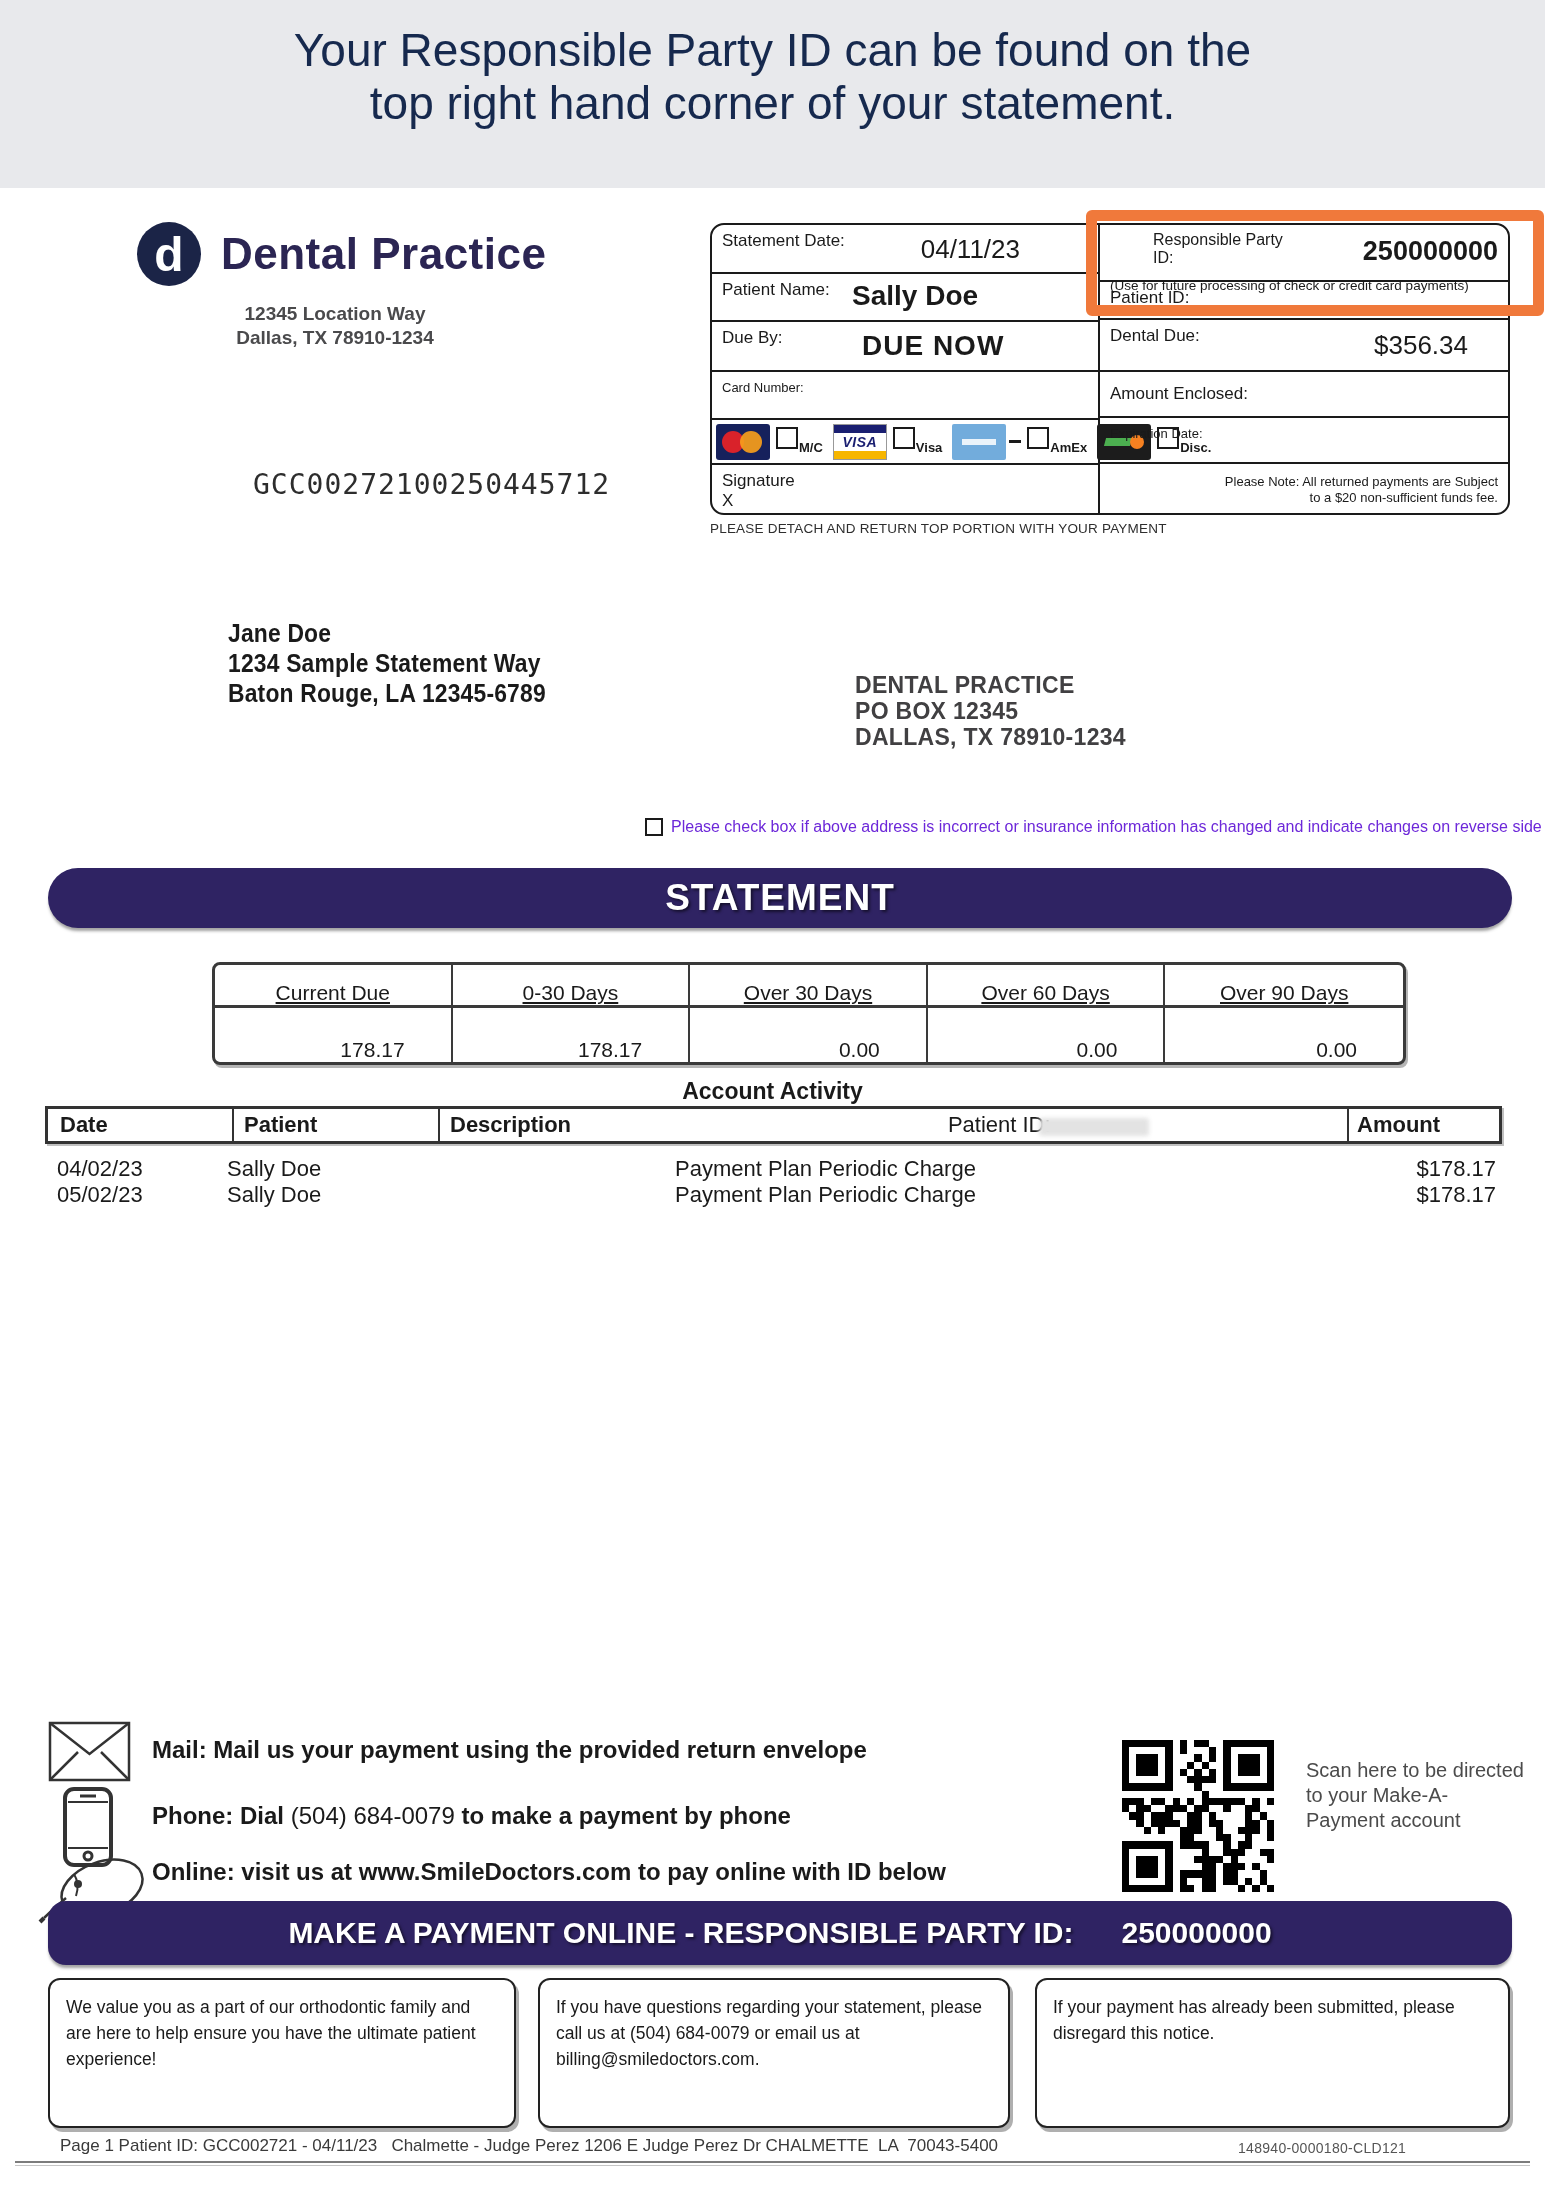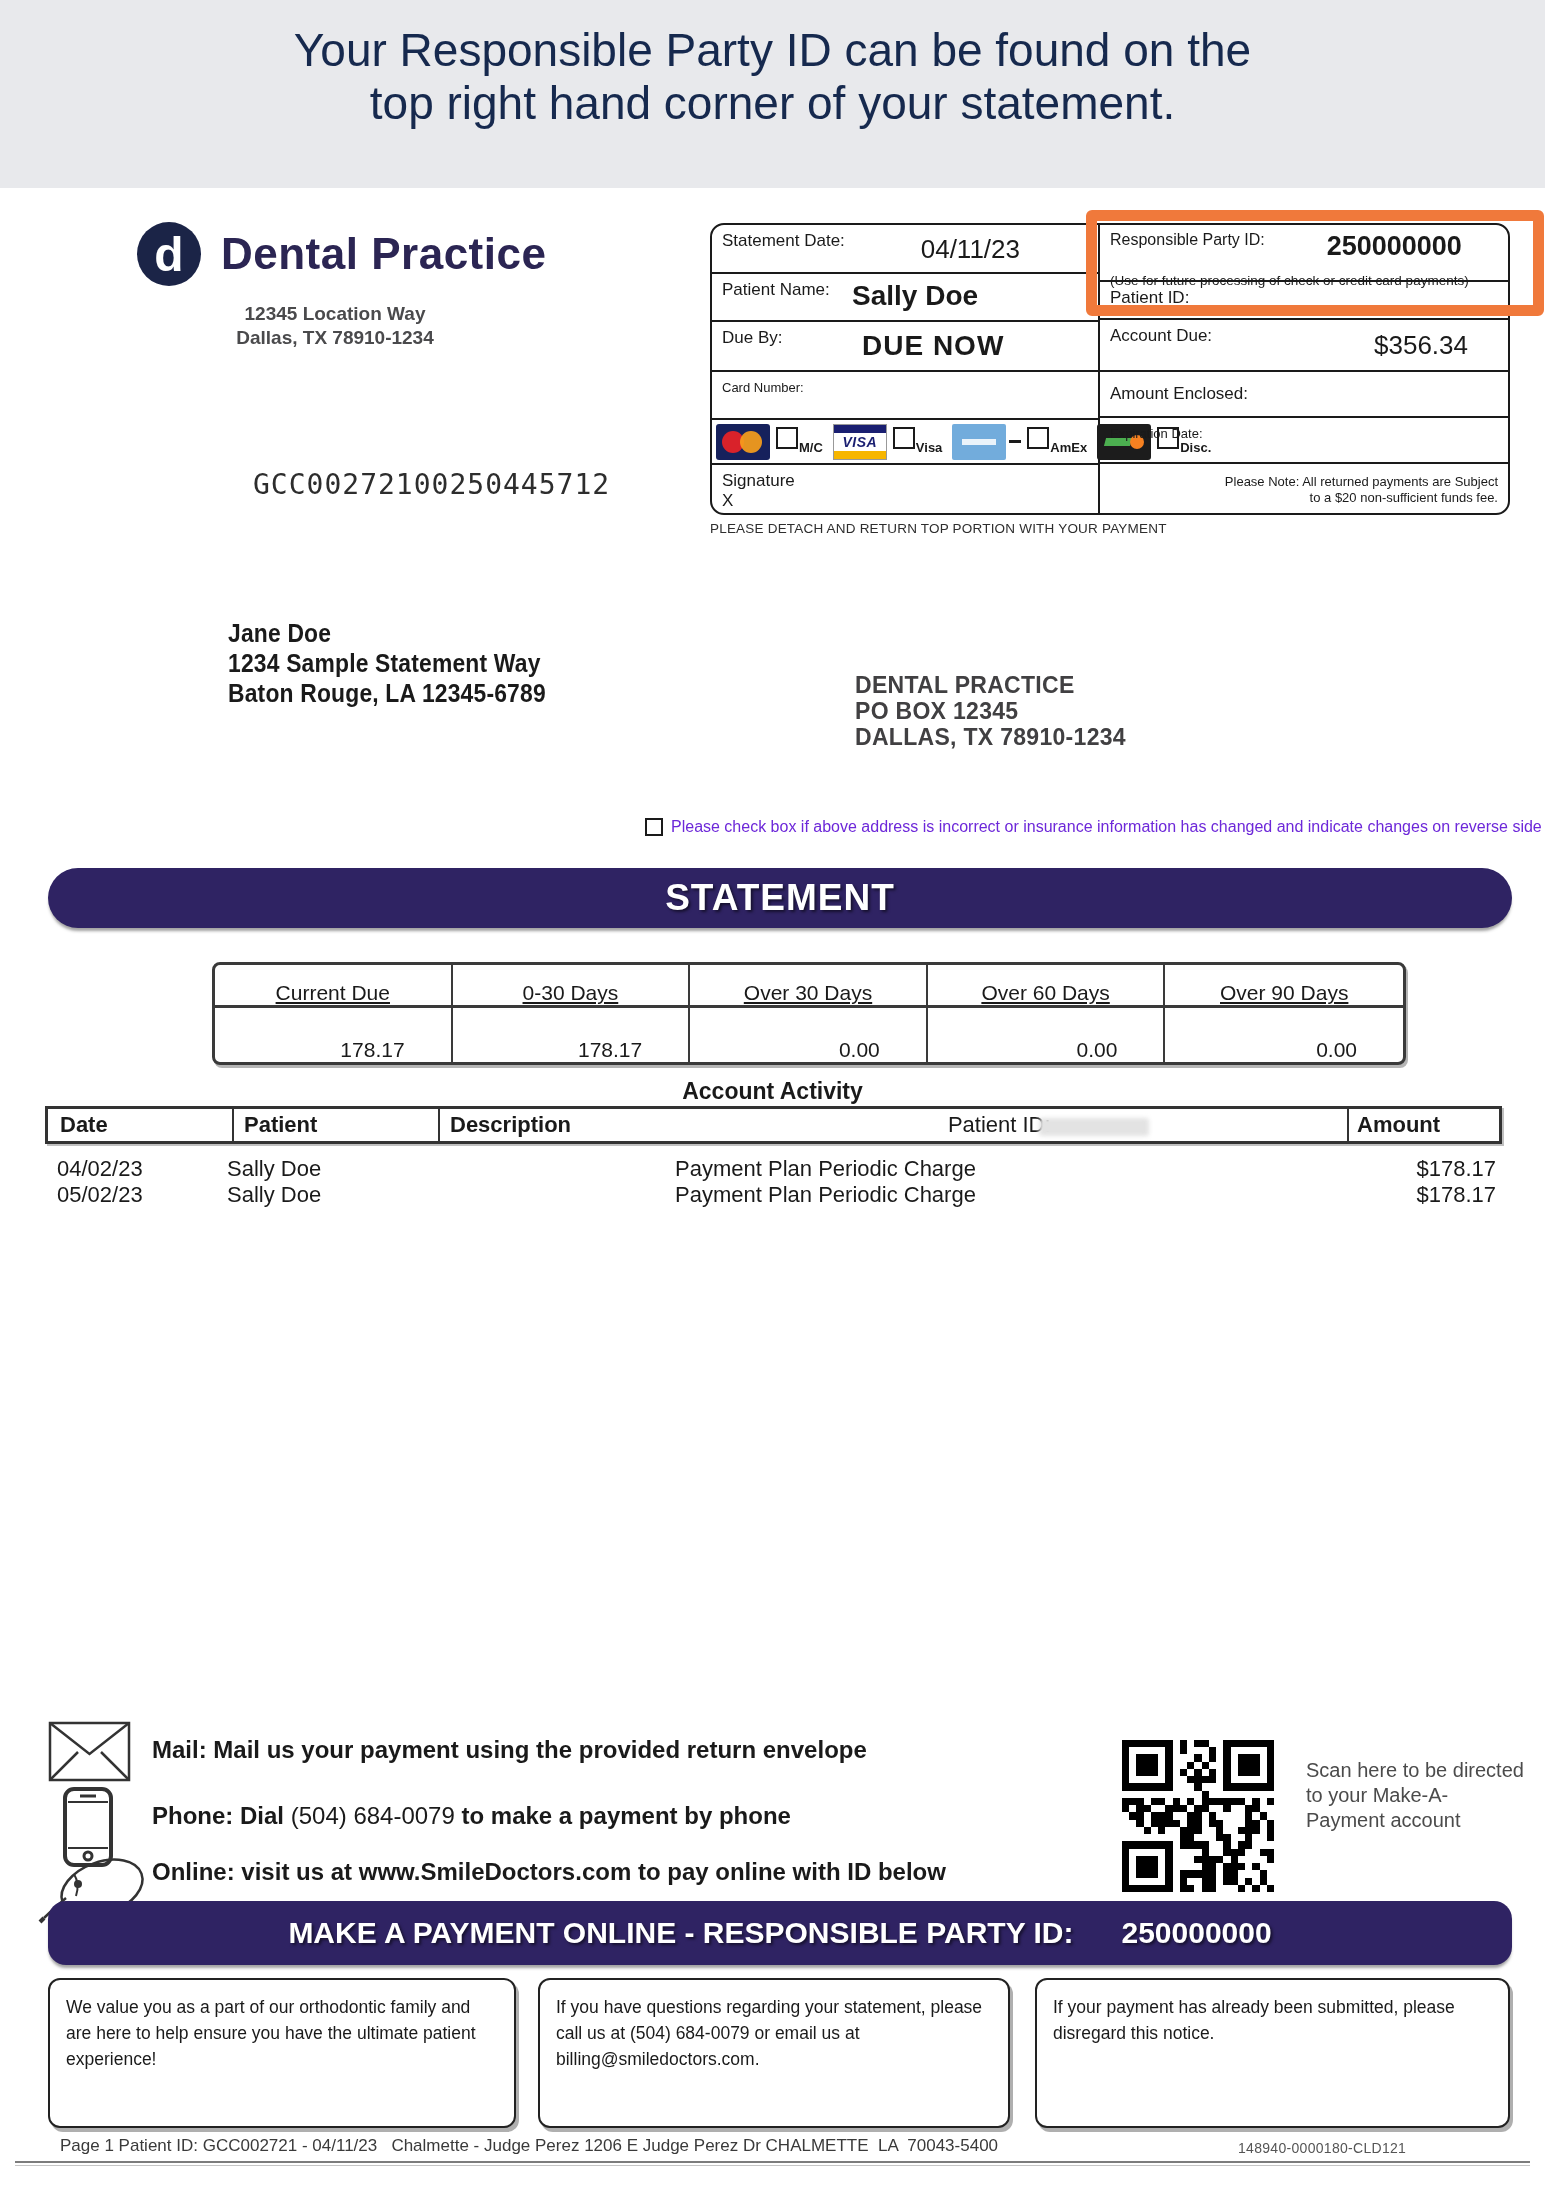--- a/index.html
+++ b/index.html
@@ -36,21 +36,21 @@
   .lbl{font-size:17px;}
   .lbl.sm{font-size:13px;}
   .val-big{font-size:26px;}
   .r-date{height:49px;} .r-name{height:48px;} .r-due{height:50px;} .r-card{height:48px;}
   .r-cc{height:45px;display:flex;align-items:center;gap:6px;padding:0 4px;}
   .r-rp{height:57px;} .r-pid{height:38px;} .r-amt{height:52px;} .r-enc{height:46px;display:flex;align-items:center;}
   .r-exp{height:46px;}
   .r-date .val-big{position:absolute;right:78px;top:9px;}
   .r-name .val-big{position:absolute;left:140px;top:6px;font-size:28px;font-weight:bold;}
   .r-due .val-big{position:absolute;left:150px;top:8px;font-size:28px;font-weight:bold;letter-spacing:1px;}
-  .r-rp .rp-line{display:flex;align-items:flex-start;}
+  .r-rp .rp-line{display:flex;align-items:flex-end;margin-left:43px;}
   .r-rp .rp-id{font-size:27px;font-weight:bold;margin-left:62px;}
   .r-rp .rp-note{font-size:13.5px;margin-top:11px;white-space:nowrap;}
   .r-amt .val-big{position:absolute;right:40px;top:10px;}
   .sig-x{position:absolute;left:10px;bottom:2px;font-size:17px;}
   .ret-note{font-size:13px;text-align:right;line-height:16px;padding-top:4px;}
 
   
   .cc{width:54px;height:36px;display:inline-block;position:relative;box-sizing:border-box;flex:none;}
   .cc-mc{background:#16215C;border-radius:3px;}
   .cc-mc i{position:absolute;top:7px;width:22px;height:22px;border-radius:50%;}
@@ -214,21 +214,21 @@
       <div class="rp-line">
         <span class="lbl" style="font-size:16px;">Responsible Party ID:</span>
         <span class="rp-id">250000000</span>
       </div>
       <div class="rp-note">(Use for future processing of check or credit card payments)</div>
     </div>
     <div class="srow r-pid">
       <span class="lbl">Patient ID:</span>
     </div>
     <div class="srow r-amt">
-      <span class="lbl">Account Due:</span>
+      <span class="lbl">Dental Due:</span>
       <span class="val-big">$356.34</span>
     </div>
     <div class="srow r-enc">
       <span class="lbl">Amount Enclosed:</span>
     </div>
     <div class="srow r-exp">
       <span class="lbl sm">Expiration Date:</span>
     </div>
     <div class="srow last">
       <div class="ret-note" style="width:286px;margin-left:auto;">Please Note: All returned payments are Subject to a $20 non-sufficient funds fee.</div>

